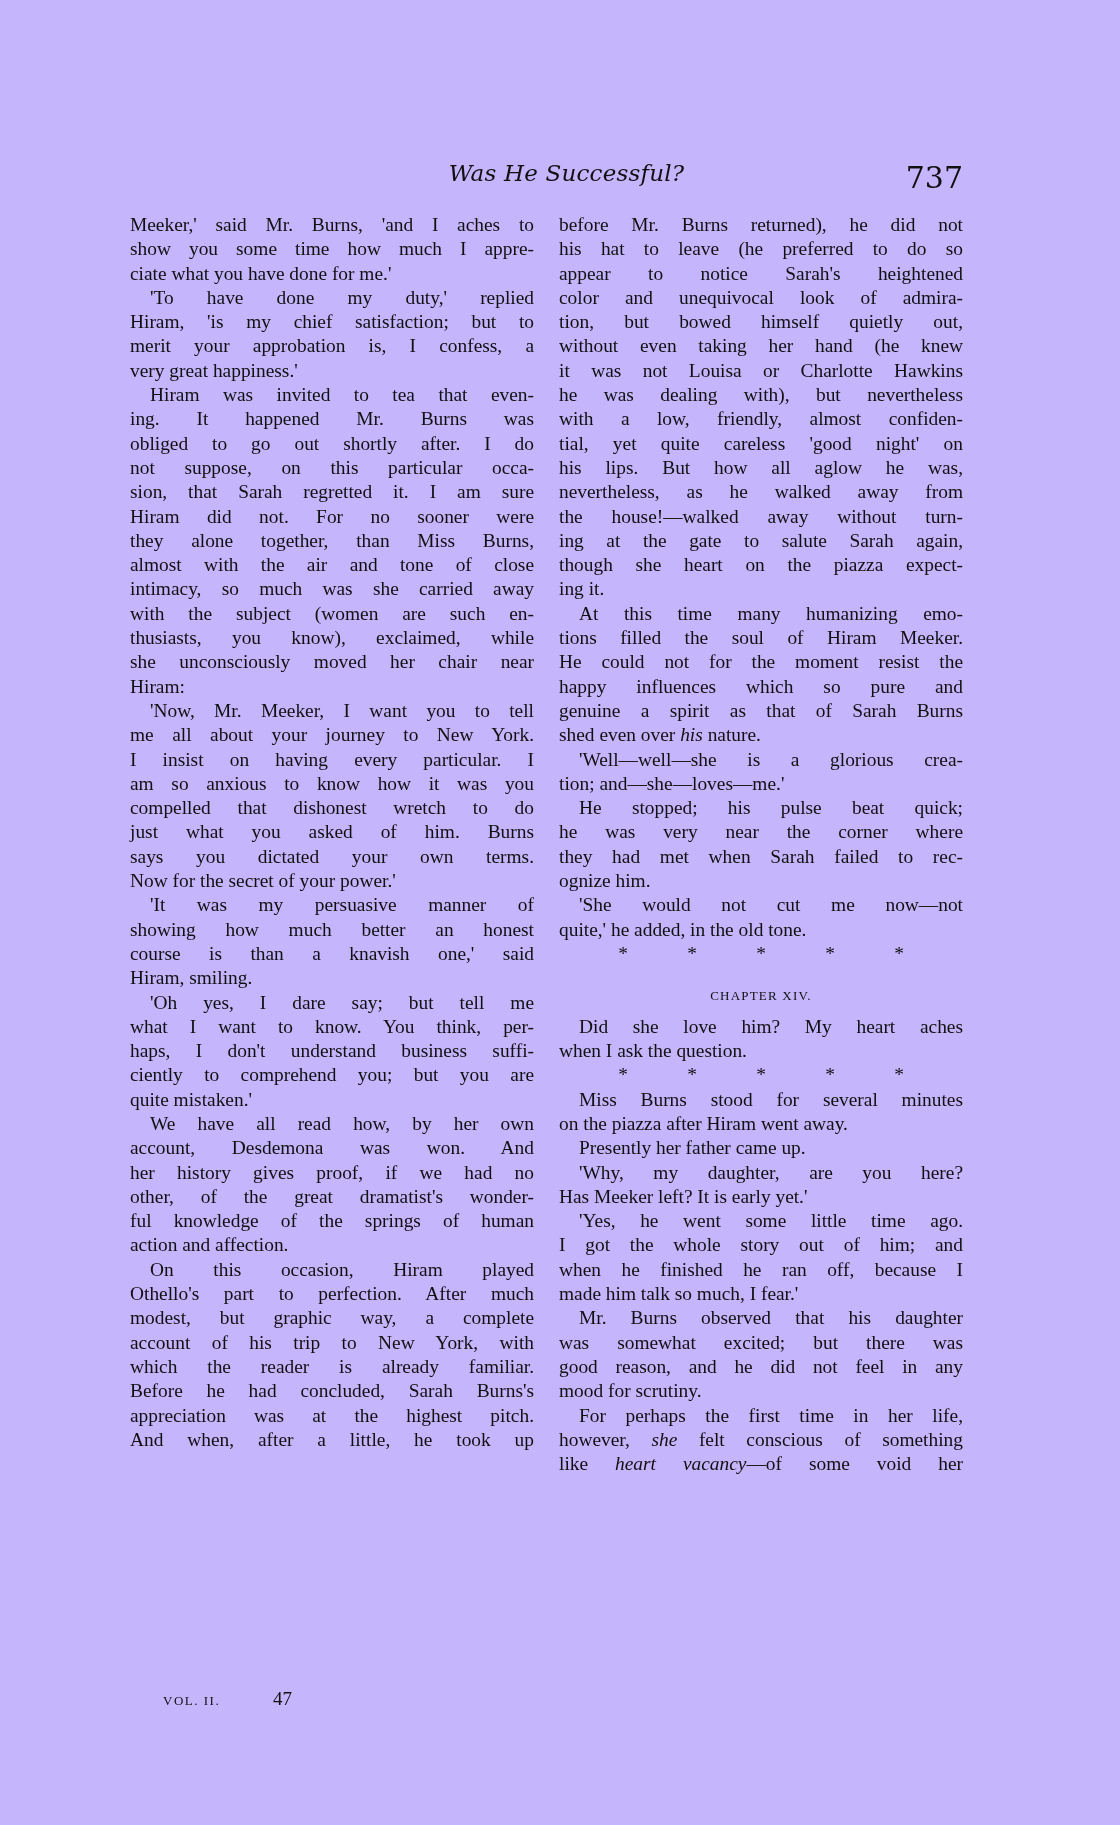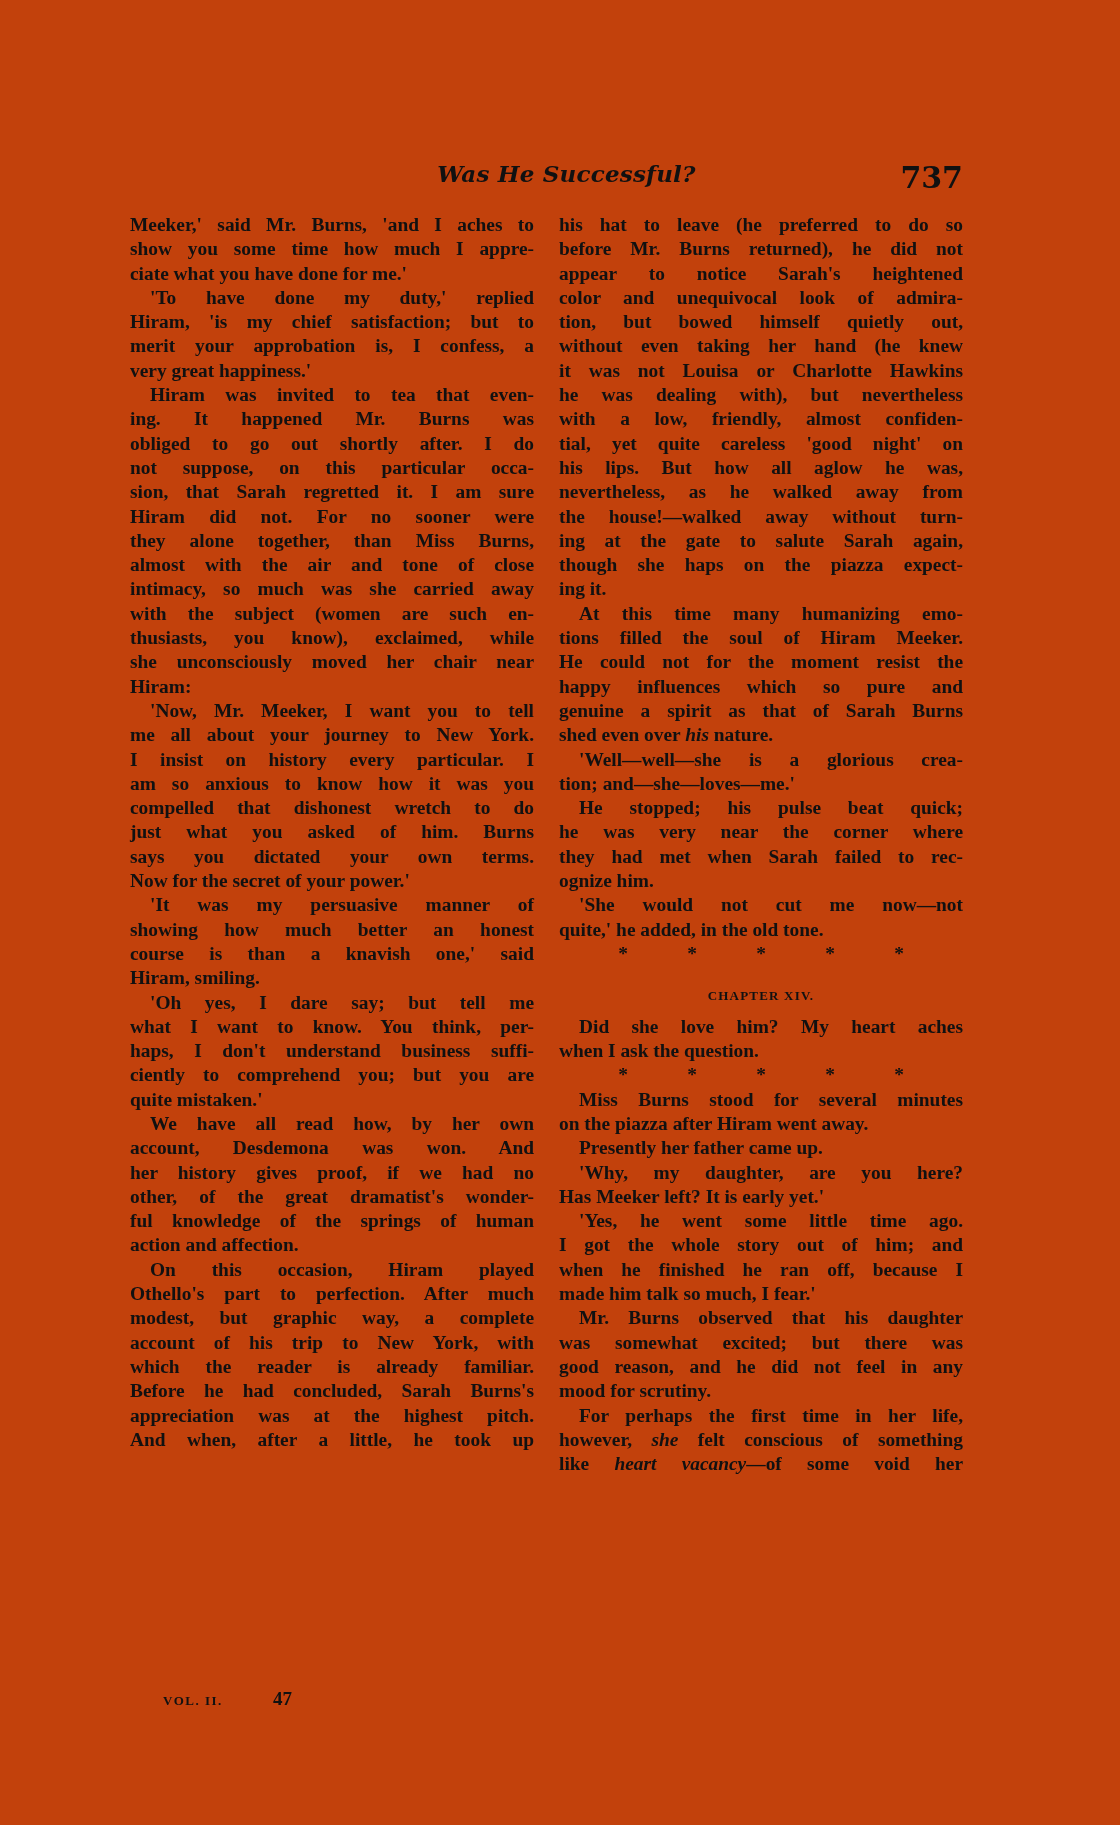--- a/index.html
+++ b/index.html
@@ -1,17 +1,17 @@
 <!DOCTYPE html>
 <html><head>
   <meta charset="utf-8">
   <style>
     html, body { margin: 0; padding: 0; background: #ffffff; }
     body { width: 1120px; height: 1825px; position: relative; overflow: hidden; color: #111; }
-    .page { position: absolute; left: 0; top: 0; width: 1120px; height: 1825px; background: #c2410c; font-weight: bold; }
+    .page { position: absolute; left: 0; top: 0; width: 1120px; height: 1825px; background: #c4b5fd; }
     .running-head { position: absolute; top: 160px; left: 130px; width: 833px; height: 30px;
       font-family: "DejaVu Serif", "Liberation Serif", serif; }
     .running-title { position: absolute; left: 0; right: 0; text-align: center; font-style: italic;
       font-size: 23px; letter-spacing: 0.2px; top: 0; padding-left: 40px; }
     .folio { position: absolute; right: 0; top: 0; font-size: 30px; }
     .col { position: absolute; top: 213px; width: 404px;
       font-family: "Liberation Serif", "DejaVu Serif", serif; font-size: 19.4px; line-height: 24.3px; }
     .col-left { left: 130px; }
     .col-right { left: 559px; }
     .line { display: block; white-space: nowrap; text-align: justify; text-align-last: justify; height: 24.3px; overflow: visible; }
@@ -51,21 +51,21 @@
       <span class="line">Hiram did not. For no sooner were</span>
       <span class="line">they alone together, than Miss Burns,</span>
       <span class="line">almost with the air and tone of close</span>
       <span class="line">intimacy, so much was she carried away</span>
       <span class="line">with the subject (women are such en-</span>
       <span class="line">thusiasts, you know), exclaimed, while</span>
       <span class="line">she unconsciously moved her chair near</span>
       <span class="line last">Hiram:</span>
       <span class="line indent">'Now, Mr. Meeker, I want you to tell</span>
       <span class="line">me all about your journey to New York.</span>
-      <span class="line">I insist on history every particular. I</span>
+      <span class="line">I insist on having every particular. I</span>
       <span class="line">am so anxious to know how it was you</span>
       <span class="line">compelled that dishonest wretch to do</span>
       <span class="line">just what you asked of him. Burns</span>
       <span class="line">says you dictated your own terms.</span>
       <span class="line last">Now for the secret of your power.'</span>
       <span class="line indent">'It was my persuasive manner of</span>
       <span class="line">showing how much better an honest</span>
       <span class="line">course is than a knavish one,' said</span>
       <span class="line last">Hiram, smiling.</span>
       <span class="line indent">'Oh yes, I dare say; but tell me</span>
@@ -82,35 +82,35 @@
       <span class="line indent">On this occasion, Hiram played</span>
       <span class="line">Othello's part to perfection. After much</span>
       <span class="line">modest, but graphic way, a complete</span>
       <span class="line">account of his trip to New York, with</span>
       <span class="line">which the reader is already familiar.</span>
       <span class="line">Before he had concluded, Sarah Burns's</span>
       <span class="line">appreciation was at the highest pitch.</span>
       <span class="line">And when, after a little, he took up</span>
     </div>
   <div class="col col-right" id="col-right">
+      <span class="line">before Mr. Burns returned), he did not</span>
       <span class="line">his hat to leave (he preferred to do so</span>
-      <span class="line">before Mr. Burns returned), he did not</span>
       <span class="line">appear to notice Sarah's heightened</span>
       <span class="line">color and unequivocal look of admira-</span>
       <span class="line">tion, but bowed himself quietly out,</span>
       <span class="line">without even taking her hand (he knew</span>
       <span class="line">it was not Louisa or Charlotte Hawkins</span>
       <span class="line">he was dealing with), but nevertheless</span>
       <span class="line">with a low, friendly, almost confiden-</span>
       <span class="line">tial, yet quite careless 'good night' on</span>
       <span class="line">his lips. But how all aglow he was,</span>
       <span class="line">nevertheless, as he walked away from</span>
       <span class="line">the house!—walked away without turn-</span>
       <span class="line">ing at the gate to salute Sarah again,</span>
-      <span class="line">though she haps on the piazza expect-</span>
+      <span class="line">though she heart on the piazza expect-</span>
       <span class="line last">ing it.</span>
       <span class="line indent">At this time many humanizing emo-</span>
       <span class="line">tions filled the soul of Hiram Meeker.</span>
       <span class="line">He could not for the moment resist the</span>
       <span class="line">happy influences which so pure and</span>
       <span class="line">genuine a spirit as that of Sarah Burns</span>
       <span class="line last">shed even over <i>his</i> nature.</span>
       <span class="line indent">'Well—well—she is a glorious crea-</span>
       <span class="line last">tion; and—she—loves—me.'</span>
       <span class="line indent">He stopped; his pulse beat quick;</span>

